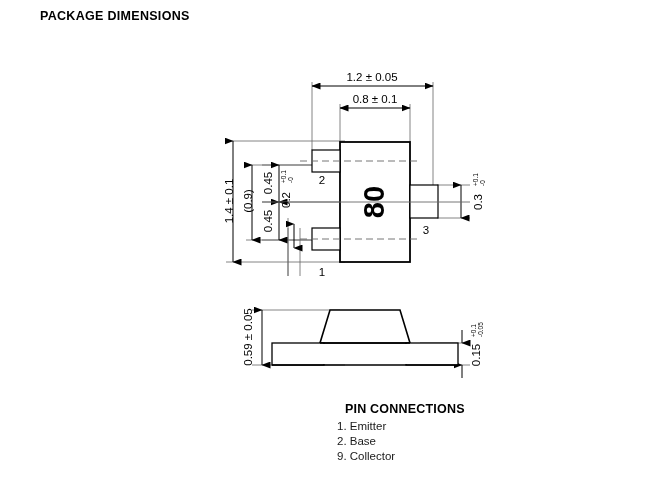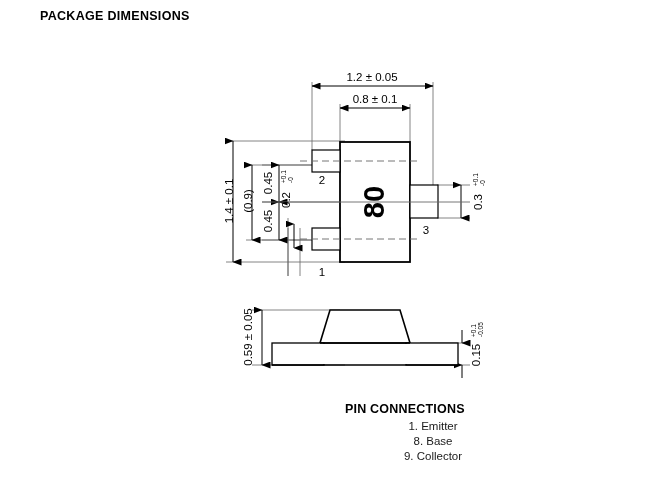--- a/index.html
+++ b/index.html
@@ -66,21 +66,20 @@
     font-weight: bold;
     white-space: nowrap;
     margin: 0 0 3px 0;
     letter-spacing: 0.2px;
     padding-left: 36px;
   }
   #pin-connections-list {
     list-style: none;
     margin: 0;
     padding: 0 0 0 28px;
-    text-align: center;
   }
   #pin-connections-list li {
     font-size: 11.5px;
     line-height: 15px;
     white-space: nowrap;
     color: #1a1a1a;
   }
 </style>
 </head>
 <body>
@@ -230,18 +229,18 @@
       <marker id="arrU" markerWidth="7" markerHeight="9" refX="3.5" refY="0.5" orient="auto" markerUnits="userSpaceOnUse">
         <path d="M0,9 L3.5,0 L7,9 z" fill="#000000"></path>
       </marker>
     </defs>
   </svg>
 
   <div id="pin-connections">
     <div id="pin-connections-title">PIN CONNECTIONS</div>
     <ul id="pin-connections-list">
       <li>1. Emitter</li>
-      <li>8. Base</li>
+      <li>2. Base</li>
       <li>9. Collector</li>
     </ul>
   </div>
 
 </div>
 
 </body></html>

